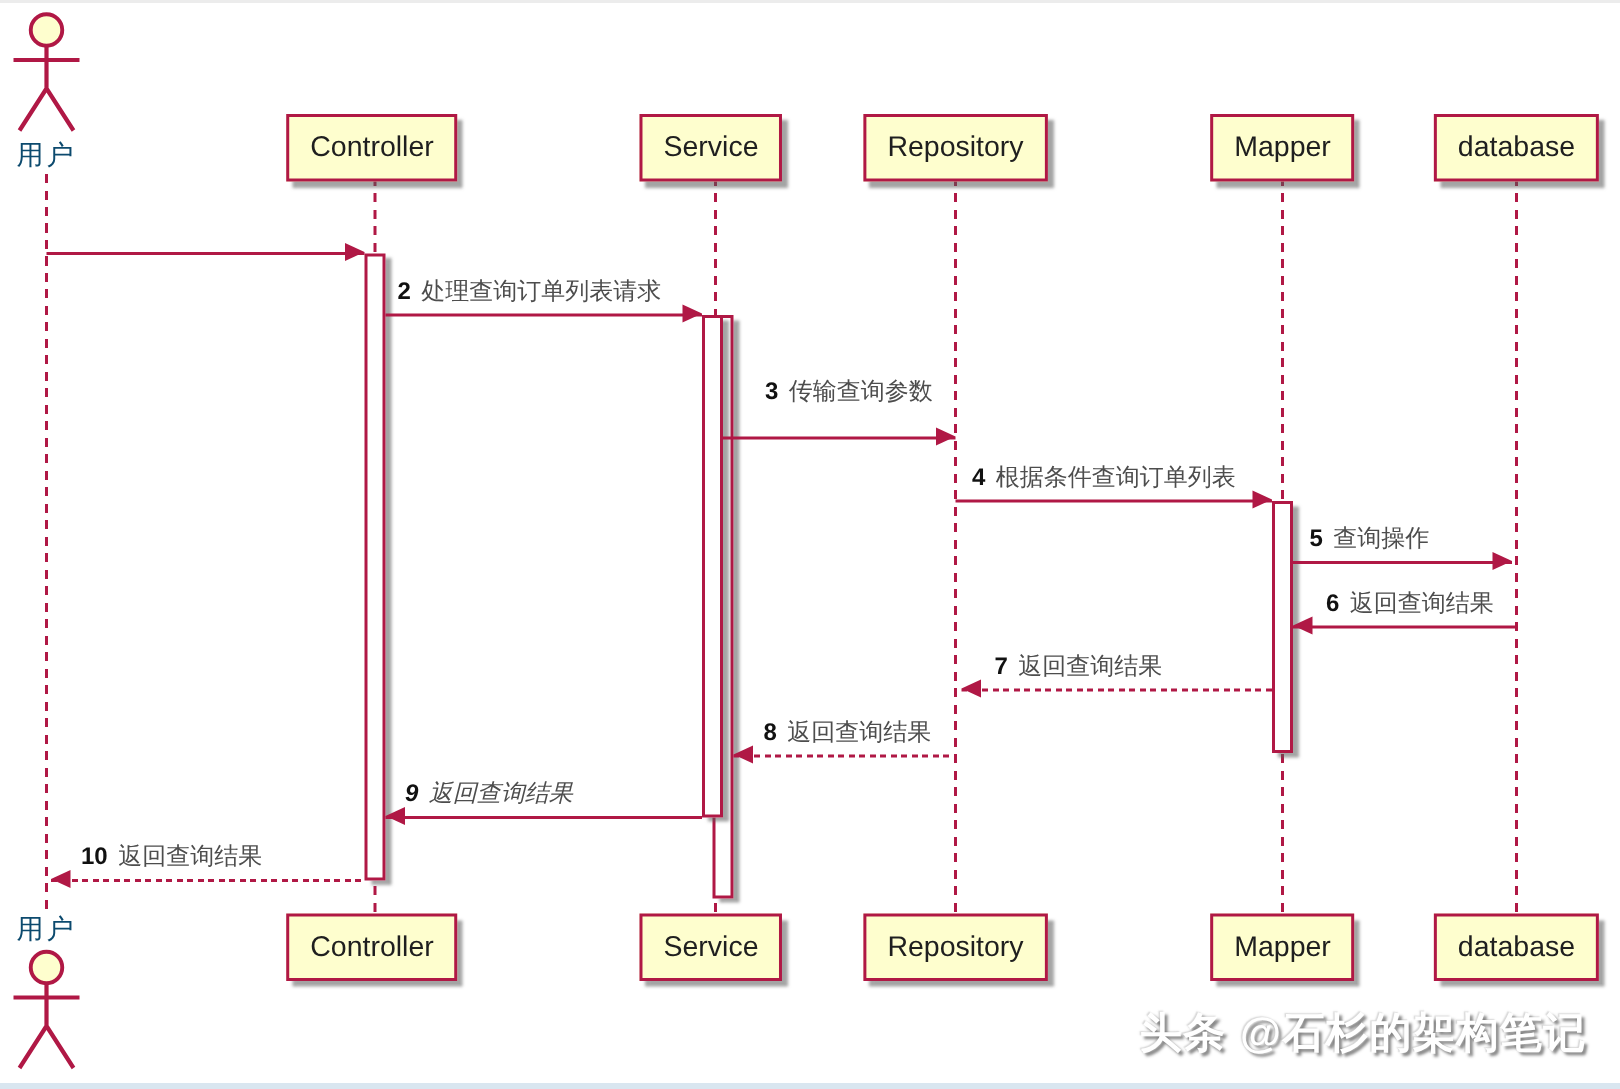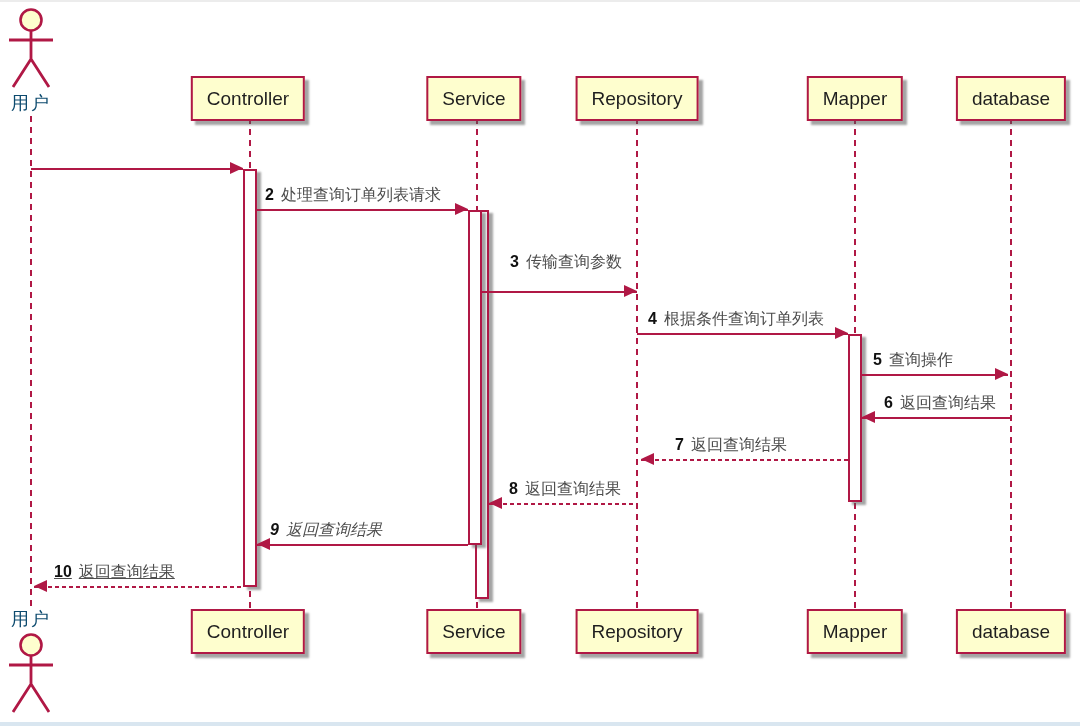--- a/index.html
+++ b/index.html
@@ -90,25 +90,26 @@
       <div class="ah right" style="left: 835px; top: 325px;"></div>
       <div class="mlabel" style="left: 648px; top: 307px;"><b>4</b><span>根据条件查询订单列表</span></div>
       <div class="mline" style="left: 862px; top: 372px; width: 146px;"></div>
       <div class="ah right" style="left: 995px; top: 366px;"></div>
       <div class="mlabel" style="left: 873px; top: 348px;"><b>5</b><span>查询操作</span></div>
       <div class="mline" style="left: 862px; top: 415px; width: 149px;"></div>
       <div class="ah left" style="left: 862px; top: 409px;"></div>
       <div class="mlabel" style="left: 884px; top: 391px;"><b>6</b><span>返回查询结果</span></div>
       <div class="mline dashed" style="left: 641px; top: 457px; width: 207px;"></div>
       <div class="ah left" style="left: 641px; top: 451px;"></div>
-      <div class="mlabel" style="left: 663px; top: 433px; margin-left: 12px;"><b>7</b><span>返回查询结果</span></div>
+      <div class="mlabel" style="left: 663px; top: 433px;"><b>7</b><span>返回查询结果</span></div>
       <div class="mline dashed" style="left: 489px; top: 501px; width: 146px;"></div>
       <div class="ah left" style="left: 489px; top: 495px;"></div>
       <div class="mlabel" style="left: 509px; top: 477px;"><b>8</b><span>返回查询结果</span></div>
       <div class="mline" style="left: 257px; top: 542px; width: 211px;"></div>
       <div class="ah left" style="left: 257px; top: 536px;"></div>
       <div class="mlabel" style="left: 270px; top: 518px; font-style: italic;"><b>9</b><span>返回查询结果</span></div>
       <div class="mline dashed" style="left: 34px; top: 584px; width: 209px;"></div>
       <div class="ah left" style="left: 34px; top: 578px;"></div>
-      <div class="mlabel" style="left: 54px; top: 560px; text-decoration: underline;"><b>10</b><span>返回查询结果</span></div>
+      <div class="mlabel" style="left: 54px; top: 560px;"><b>10</b><span>返回查询结果</span></div>
     </div>
+  <div class="watermark">头条 @石杉的架构笔记</div>
   <div class="bottom-strip"></div>
 </div>
 
 </body></html>

